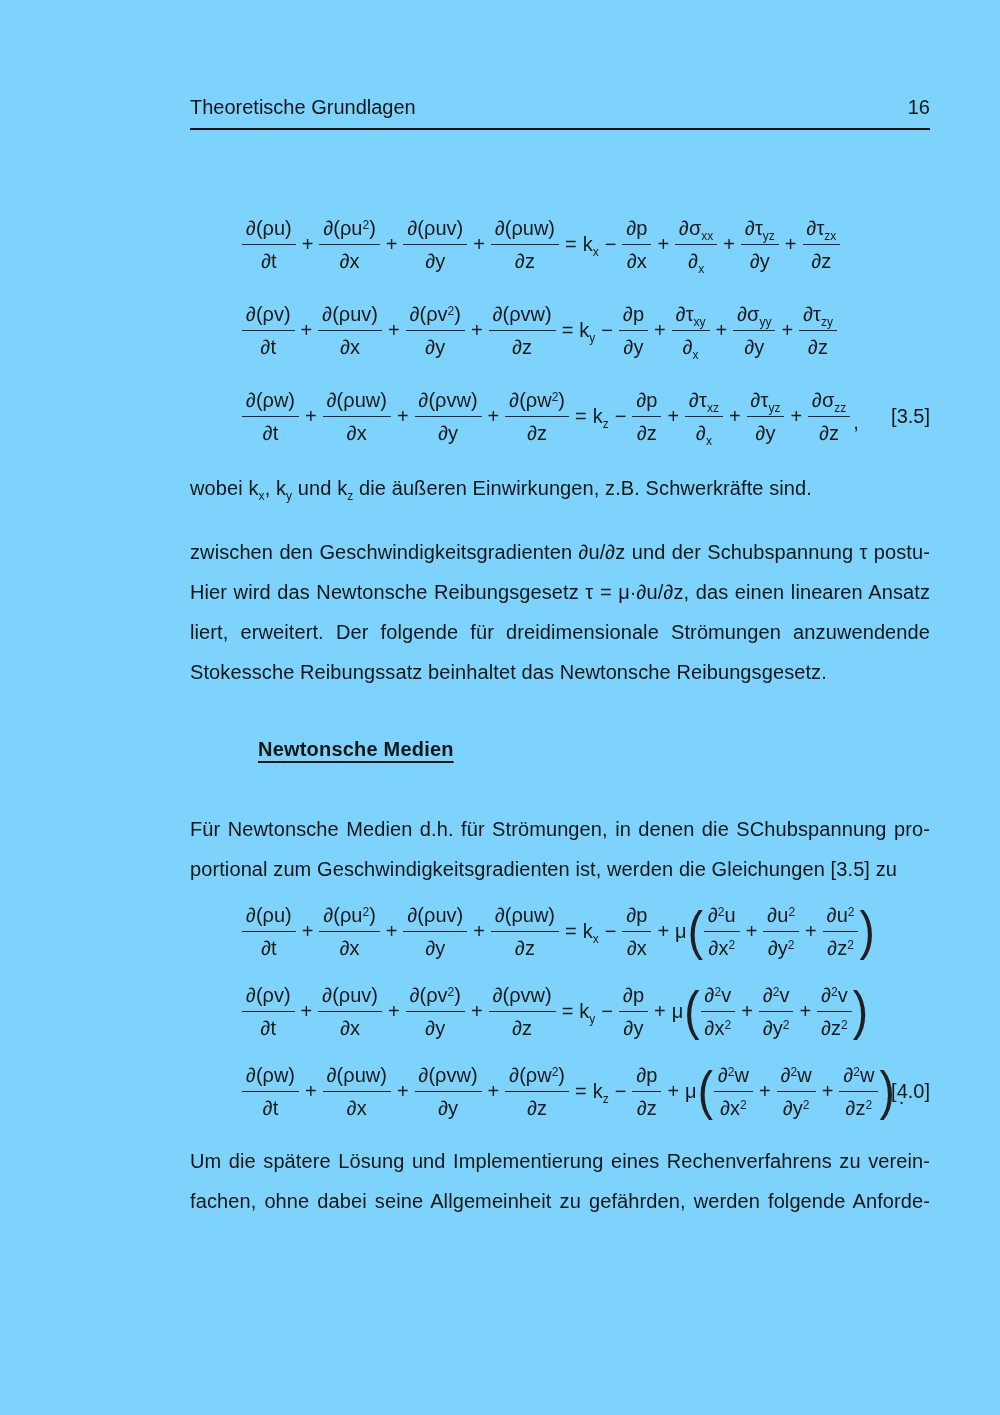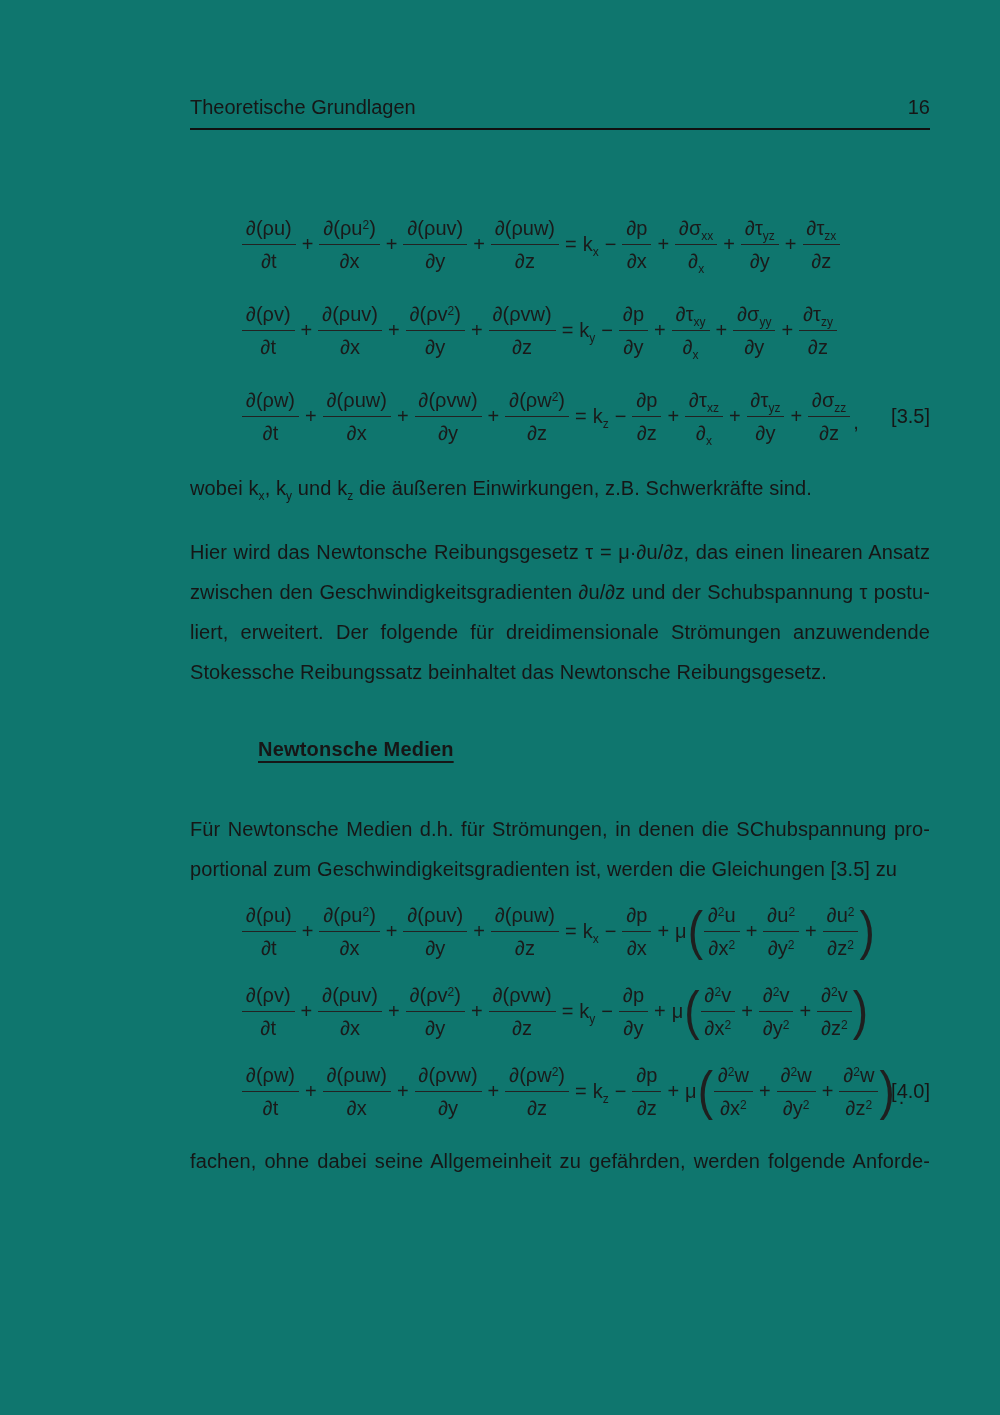--- a/index.html
+++ b/index.html
@@ -1,19 +1,19 @@
 <!DOCTYPE html>
 <html><head>
 <meta charset="utf-8">
 <style>
   html,body{margin:0;padding:0;background:#ffffff;}
   .page{
     position:relative;
     width:1000px;height:1415px;
-    background:#0f766e;
+    background:#7dd3fc;
     box-sizing:border-box;
     padding:0 70px 0 190px;
     font-family:"Liberation Sans",sans-serif;
     color:#161616;
     overflow:hidden;
   }
   
   .header{
     display:flex;justify-content:space-between;align-items:flex-end;
     margin-top:96px;
@@ -213,22 +213,22 @@
         <span class="tail">,</span>
         <span class="eq-label">[3.5]</span>
       </div>
     </div>
 
   <div class="para p-wobei">
       <div class="para-line last">wobei k<sub>x</sub>, k<sub>y</sub> und k<sub>z</sub> die äußeren Einwirkungen, z.B. Schwerkräfte sind.</div>
     </div>
 
   <div class="para p-newton">
+      <div class="para-line">zwischen den Geschwindigkeitsgradienten ∂u/∂z und der Schubspannung τ postu-</div>
       <div class="para-line">Hier wird das Newtonsche Reibungsgesetz τ = μ·∂u/∂z, das einen linearen Ansatz</div>
-      <div class="para-line">zwischen den Geschwindigkeitsgradienten ∂u/∂z und der Schubspannung τ postu-</div>
       <div class="para-line">liert, erweitert. Der folgende für dreidimensionale Strömungen anzuwendende</div>
       <div class="para-line last">Stokessche Reibungssatz beinhaltet das Newtonsche Reibungsgesetz.</div>
     </div>
 
   <div class="heading">Newtonsche Medien</div>
 
   <div class="para p-fuer">
       <div class="para-line">Für  Newtonsche Medien d.h. für Strömungen, in denen die SChubspannung pro-</div>
       <div class="para-line last">portional zum Geschwindigkeitsgradienten ist, werden die Gleichungen [3.5] zu</div>
     </div>
@@ -370,16 +370,17 @@
           <span class="num">∂<sup>2</sup>w</span>
           <span class="den">∂z<sup>2</sup></span>
         </span>
         <span class="paren">)</span>
         <span class="tail">.</span>
         <span class="eq-label">[4.0]</span>
       </div>
     </div>
 
   <div class="para p-um">
+      <div class="para-line">Um die spätere Lösung und Implementierung eines Rechenverfahrens zu verein-</div>
       <div class="para-line">fachen, ohne dabei seine Allgemeinheit zu gefährden, werden folgende Anforde-</div>
     </div>
 
 </div>
 
 </body></html>

